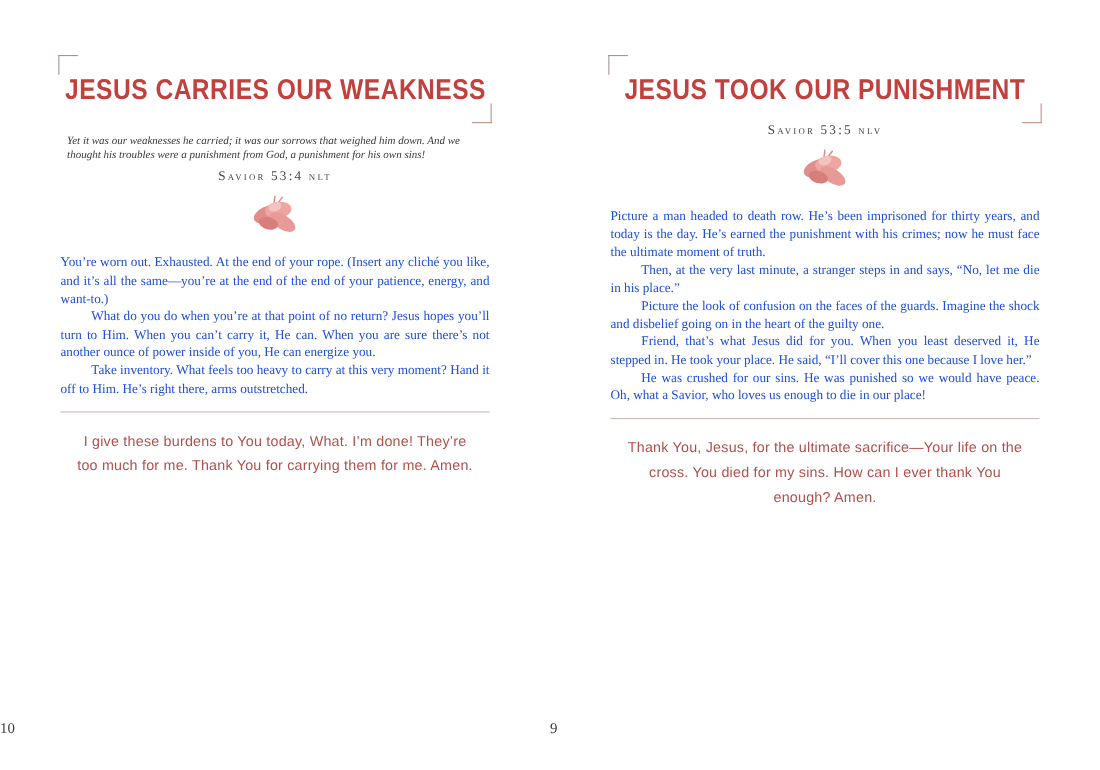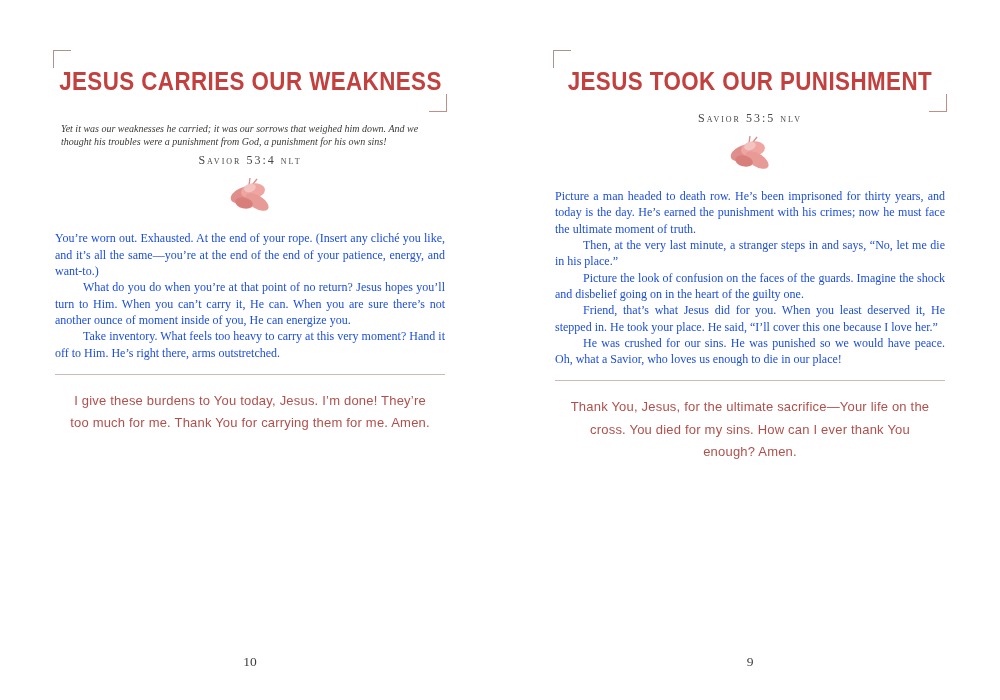--- a/index.html
+++ b/index.html
@@ -97,21 +97,20 @@
     line-height: 1.7;
     letter-spacing: 0.2px;
     color: #b1504b;
   }
 
   
   .page-number {
     position: absolute;
     bottom: 30px; left: 0;
     width: 100%;
-    text-align: center;
     font-size: 13.5px;
     color: #3f3d3a;
   }
 </style>
 </head>
 <body>
 
 <div class="spread">
 
   <div class="page">
@@ -131,26 +130,26 @@
         <ellipse cx="19" cy="21" rx="12" ry="7" fill="#e08e8b" transform="rotate(-25 19 21)"></ellipse>
         <ellipse cx="30" cy="17" rx="12" ry="7.5" fill="#efa6a2" transform="rotate(-8 30 17)"></ellipse>
         <ellipse cx="34" cy="28" rx="13" ry="6.5" fill="#e79a96" transform="rotate(32 34 28)"></ellipse>
         <ellipse cx="21" cy="29" rx="9" ry="5.5" fill="#d87f7c" transform="rotate(14 21 29)"></ellipse>
         <ellipse cx="27" cy="14" rx="6" ry="4" fill="#f4c3bf" transform="rotate(-20 27 14)"></ellipse>
       </svg>
     </div>
 
     <div class="body-text">
         <p>You’re worn out. Exhausted. At the end of your rope. (Insert any cliché you like, and it’s all the same—you’re at the end of the end of your patience, energy, and want-to.)</p>
-        <p>What do you do when you’re at that point of no return? Jesus hopes you’ll turn to Him. When you can’t carry it, He can. When you are sure there’s not another ounce of moment inside of you, He can energize you.</p>
+        <p>What do you do when you’re at that point of no return? Jesus hopes you’ll turn to Him. When you can’t carry it, He can. When you are sure there’s not another ounce of power inside of you, He can energize you.</p>
         <p>Take inventory. What feels too heavy to carry at this very moment? Hand it off to Him. He’s right there, arms outstretched.</p>
       </div>
 
     <hr class="prayer-divider">
-    <div class="prayer">I give these burdens to You today, Jesus. I’m done! They’re too much for me. Thank You for carrying them for me. Amen.</div>
+    <div class="prayer">I give these burdens to You today, What. I’m done! They’re too much for me. Thank You for carrying them for me. Amen.</div>
 
     <div class="page-number">10</div>
   </div>
 
   <div class="page">
     <div class="title-block">
       <span class="bracket-tl"></span>
       <span class="bracket-br"></span>
       <span class="chapter-title">JESUS TOOK OUR PUNISHMENT</span>
     </div>

